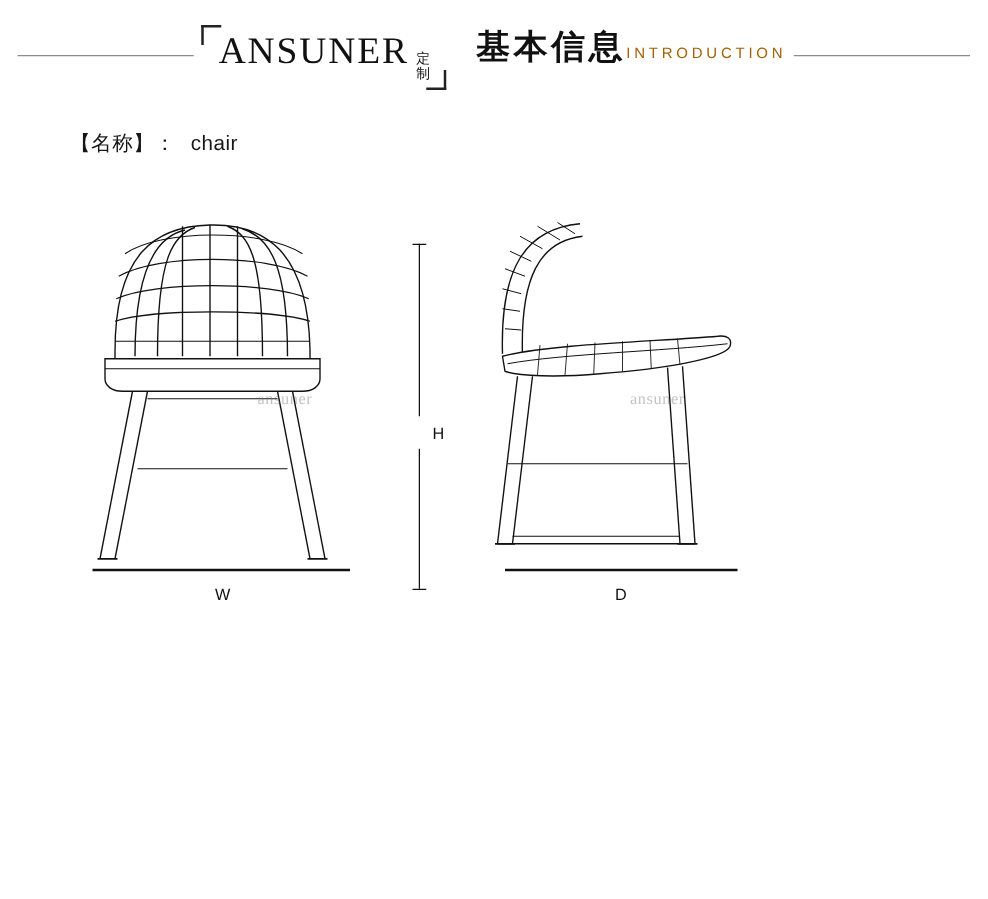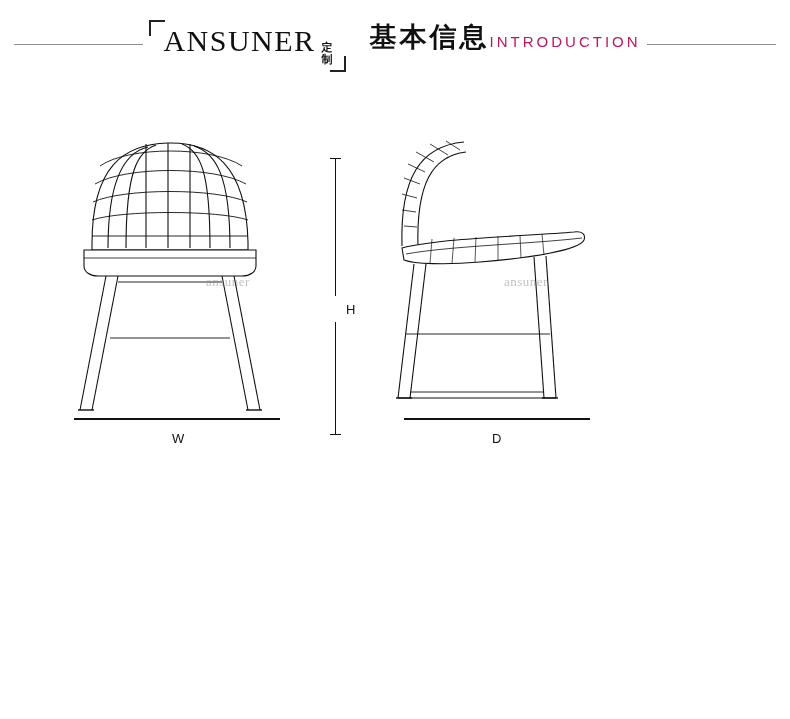--- a/index.html
+++ b/index.html
@@ -79,39 +79,38 @@
     line-height: 1;
   }
   .brand-suffix {
     font-size: 11px;
     line-height: 1.05;
     margin-left: 5px;
     color: #111;
     display: inline-block;
     width: 13px;
     text-align: center;
-    font-weight: bold;
   }
 
   .title-block {
     display: flex;
     align-items: center;
     padding-top: 2px;
   }
   .title-cn {
     font-size: 27px;
     font-weight: bold;
     letter-spacing: 3px;
     color: #111;
     line-height: 1.15;
   }
   .title-en {
-    font-size: 15px;
+    font-size: 12px;
     letter-spacing: 3px;
-    color: #be185d;
+    color: #a16207;
     margin-top: 8px;
   }
 
   
   .specs {
     margin: 10px 0 0 0;
     padding: 0 62px 0 56px;
   }
   .spec-row {
     font-size: 16.5px;
@@ -197,20 +196,23 @@
     </div>
 
     <div class="title-block">
       <div class="title-cn">基本信息</div>
       <div class="title-en">INTRODUCTION</div>
     </div>
   </div>
 </div>
 
 <div class="specs">
+  <div class="spec-row name">
+    <span class="label">【名称】：</span><span class="value">chair</span>
+  </div>
 </div>
 
 <div class="drawings">
 
   <div class="drawing front">
     <svg width="280" height="300" viewBox="0 0 280 300">
       <g fill="none" stroke="#111" stroke-width="1.1">
 
         <path d="M36 118 C36 40, 68 18, 112 17 C156 16, 190 38, 192 116 L192 124 L36 124 Z"></path>
 

